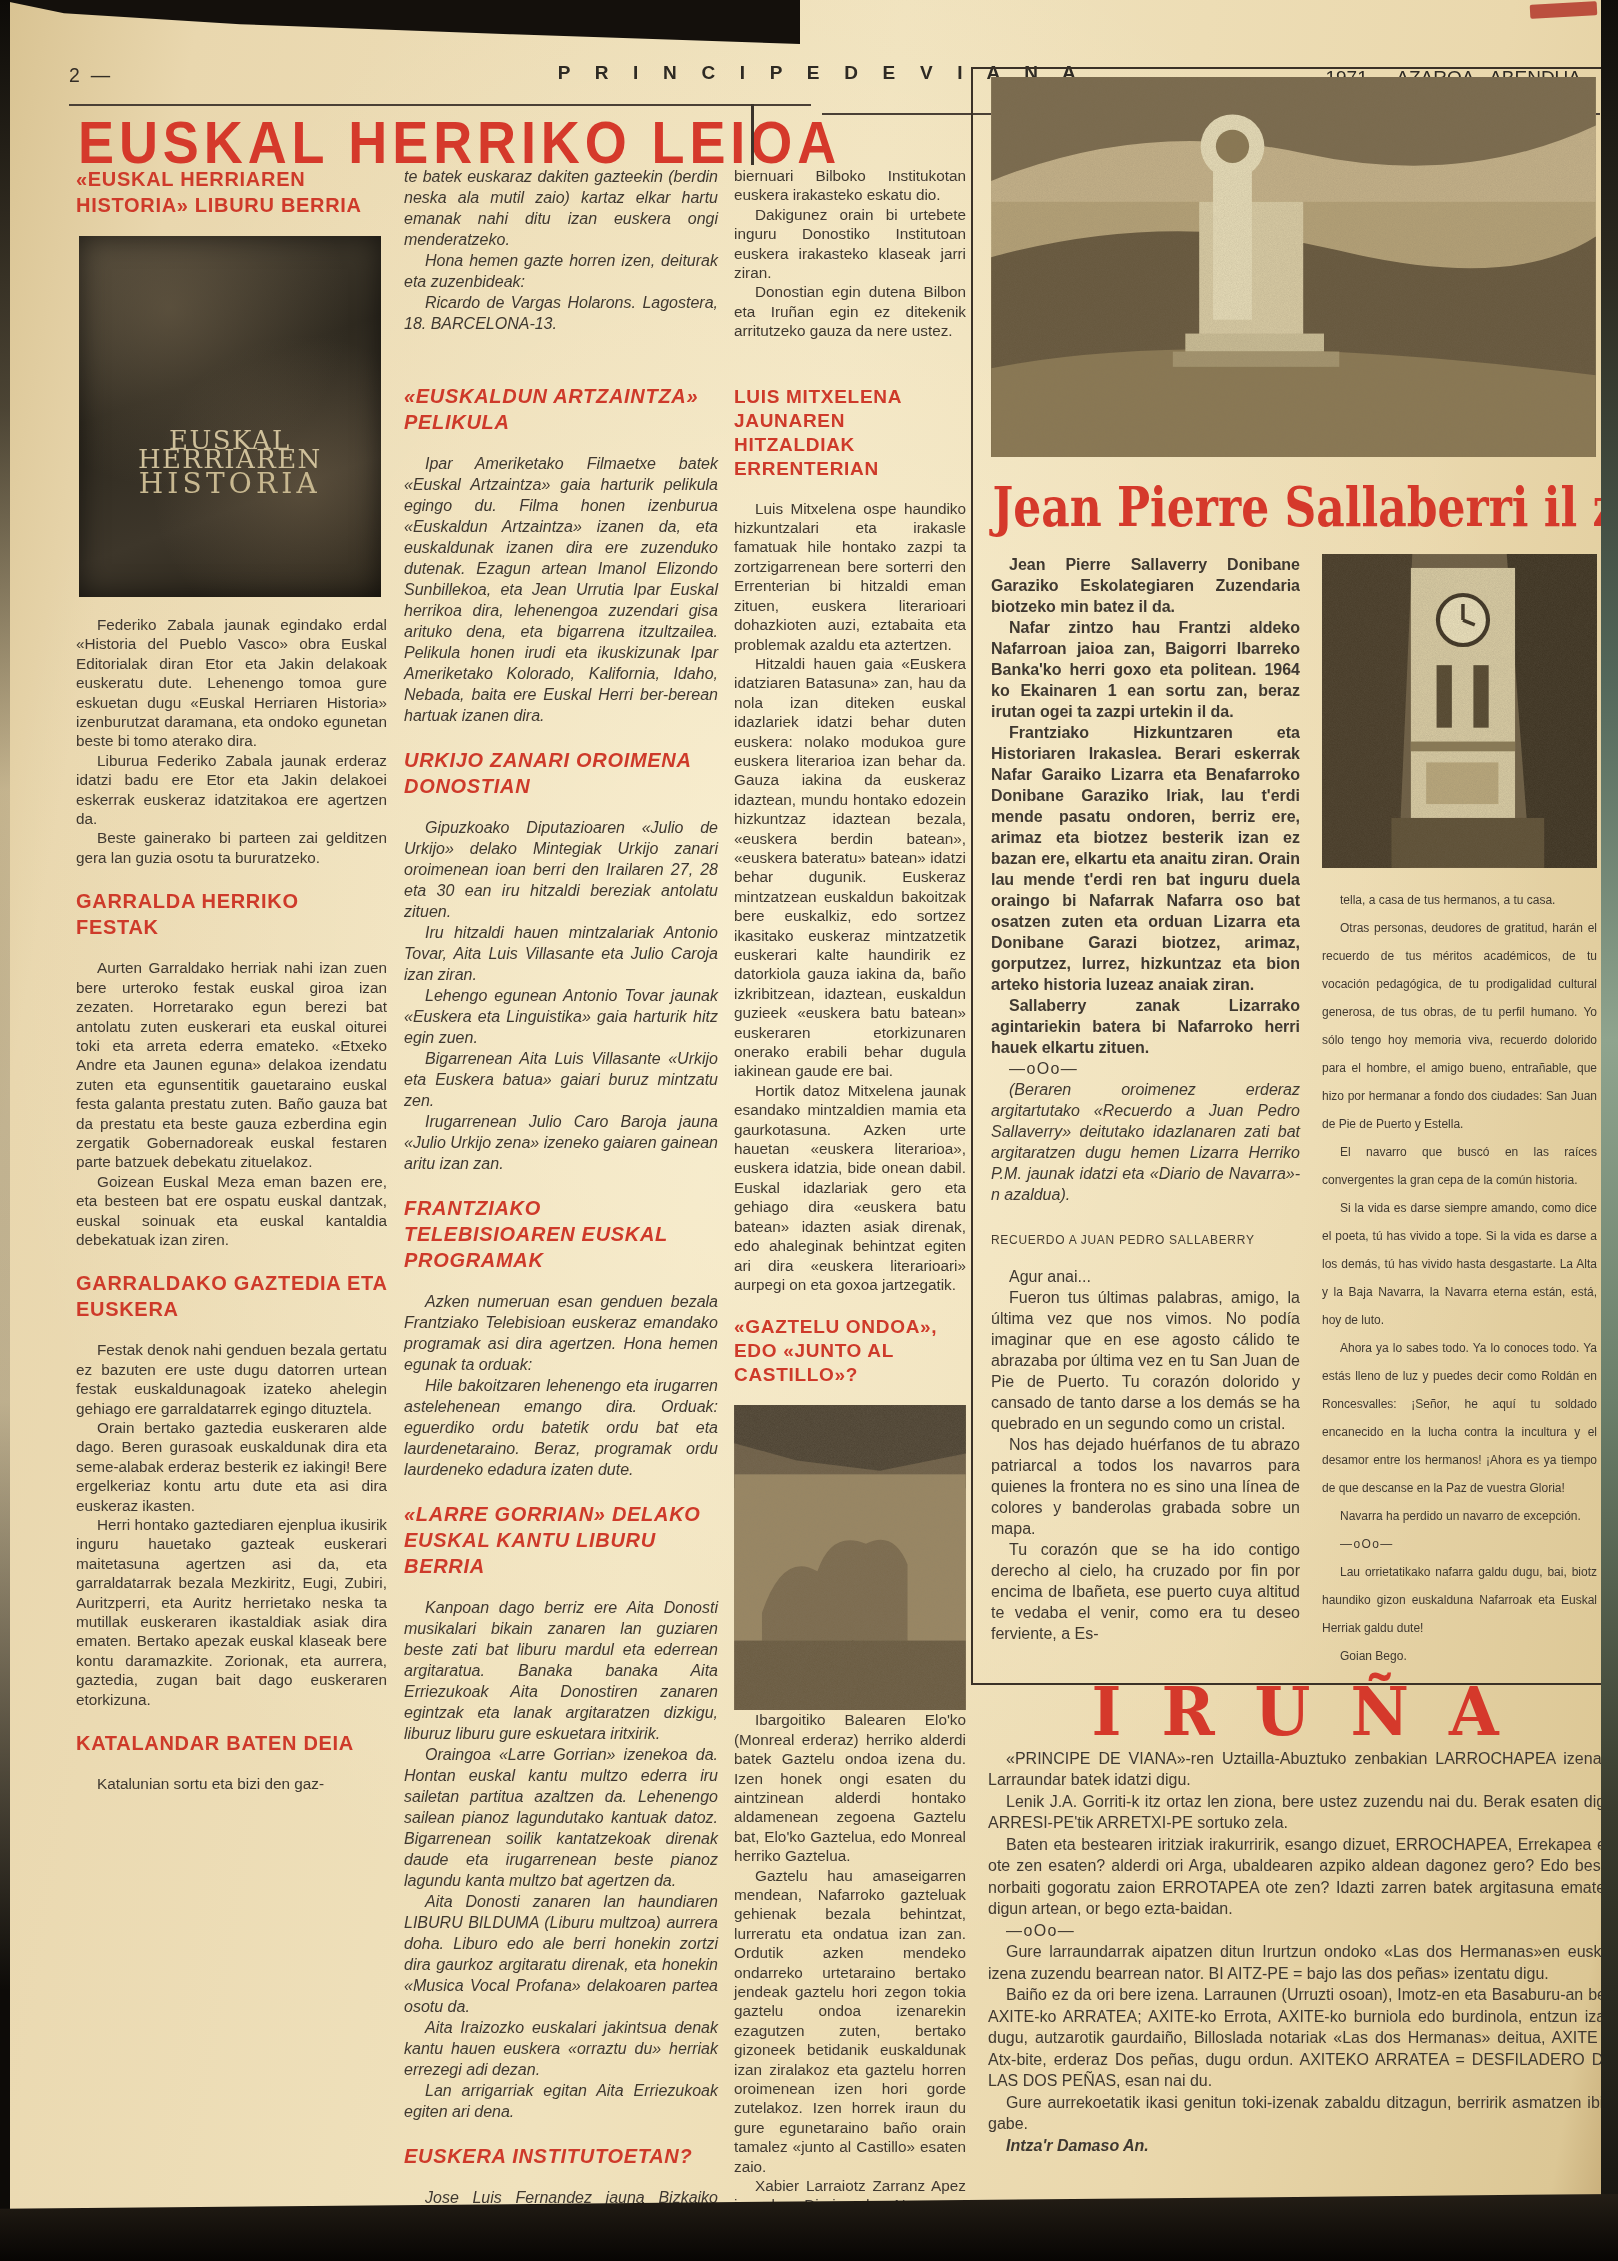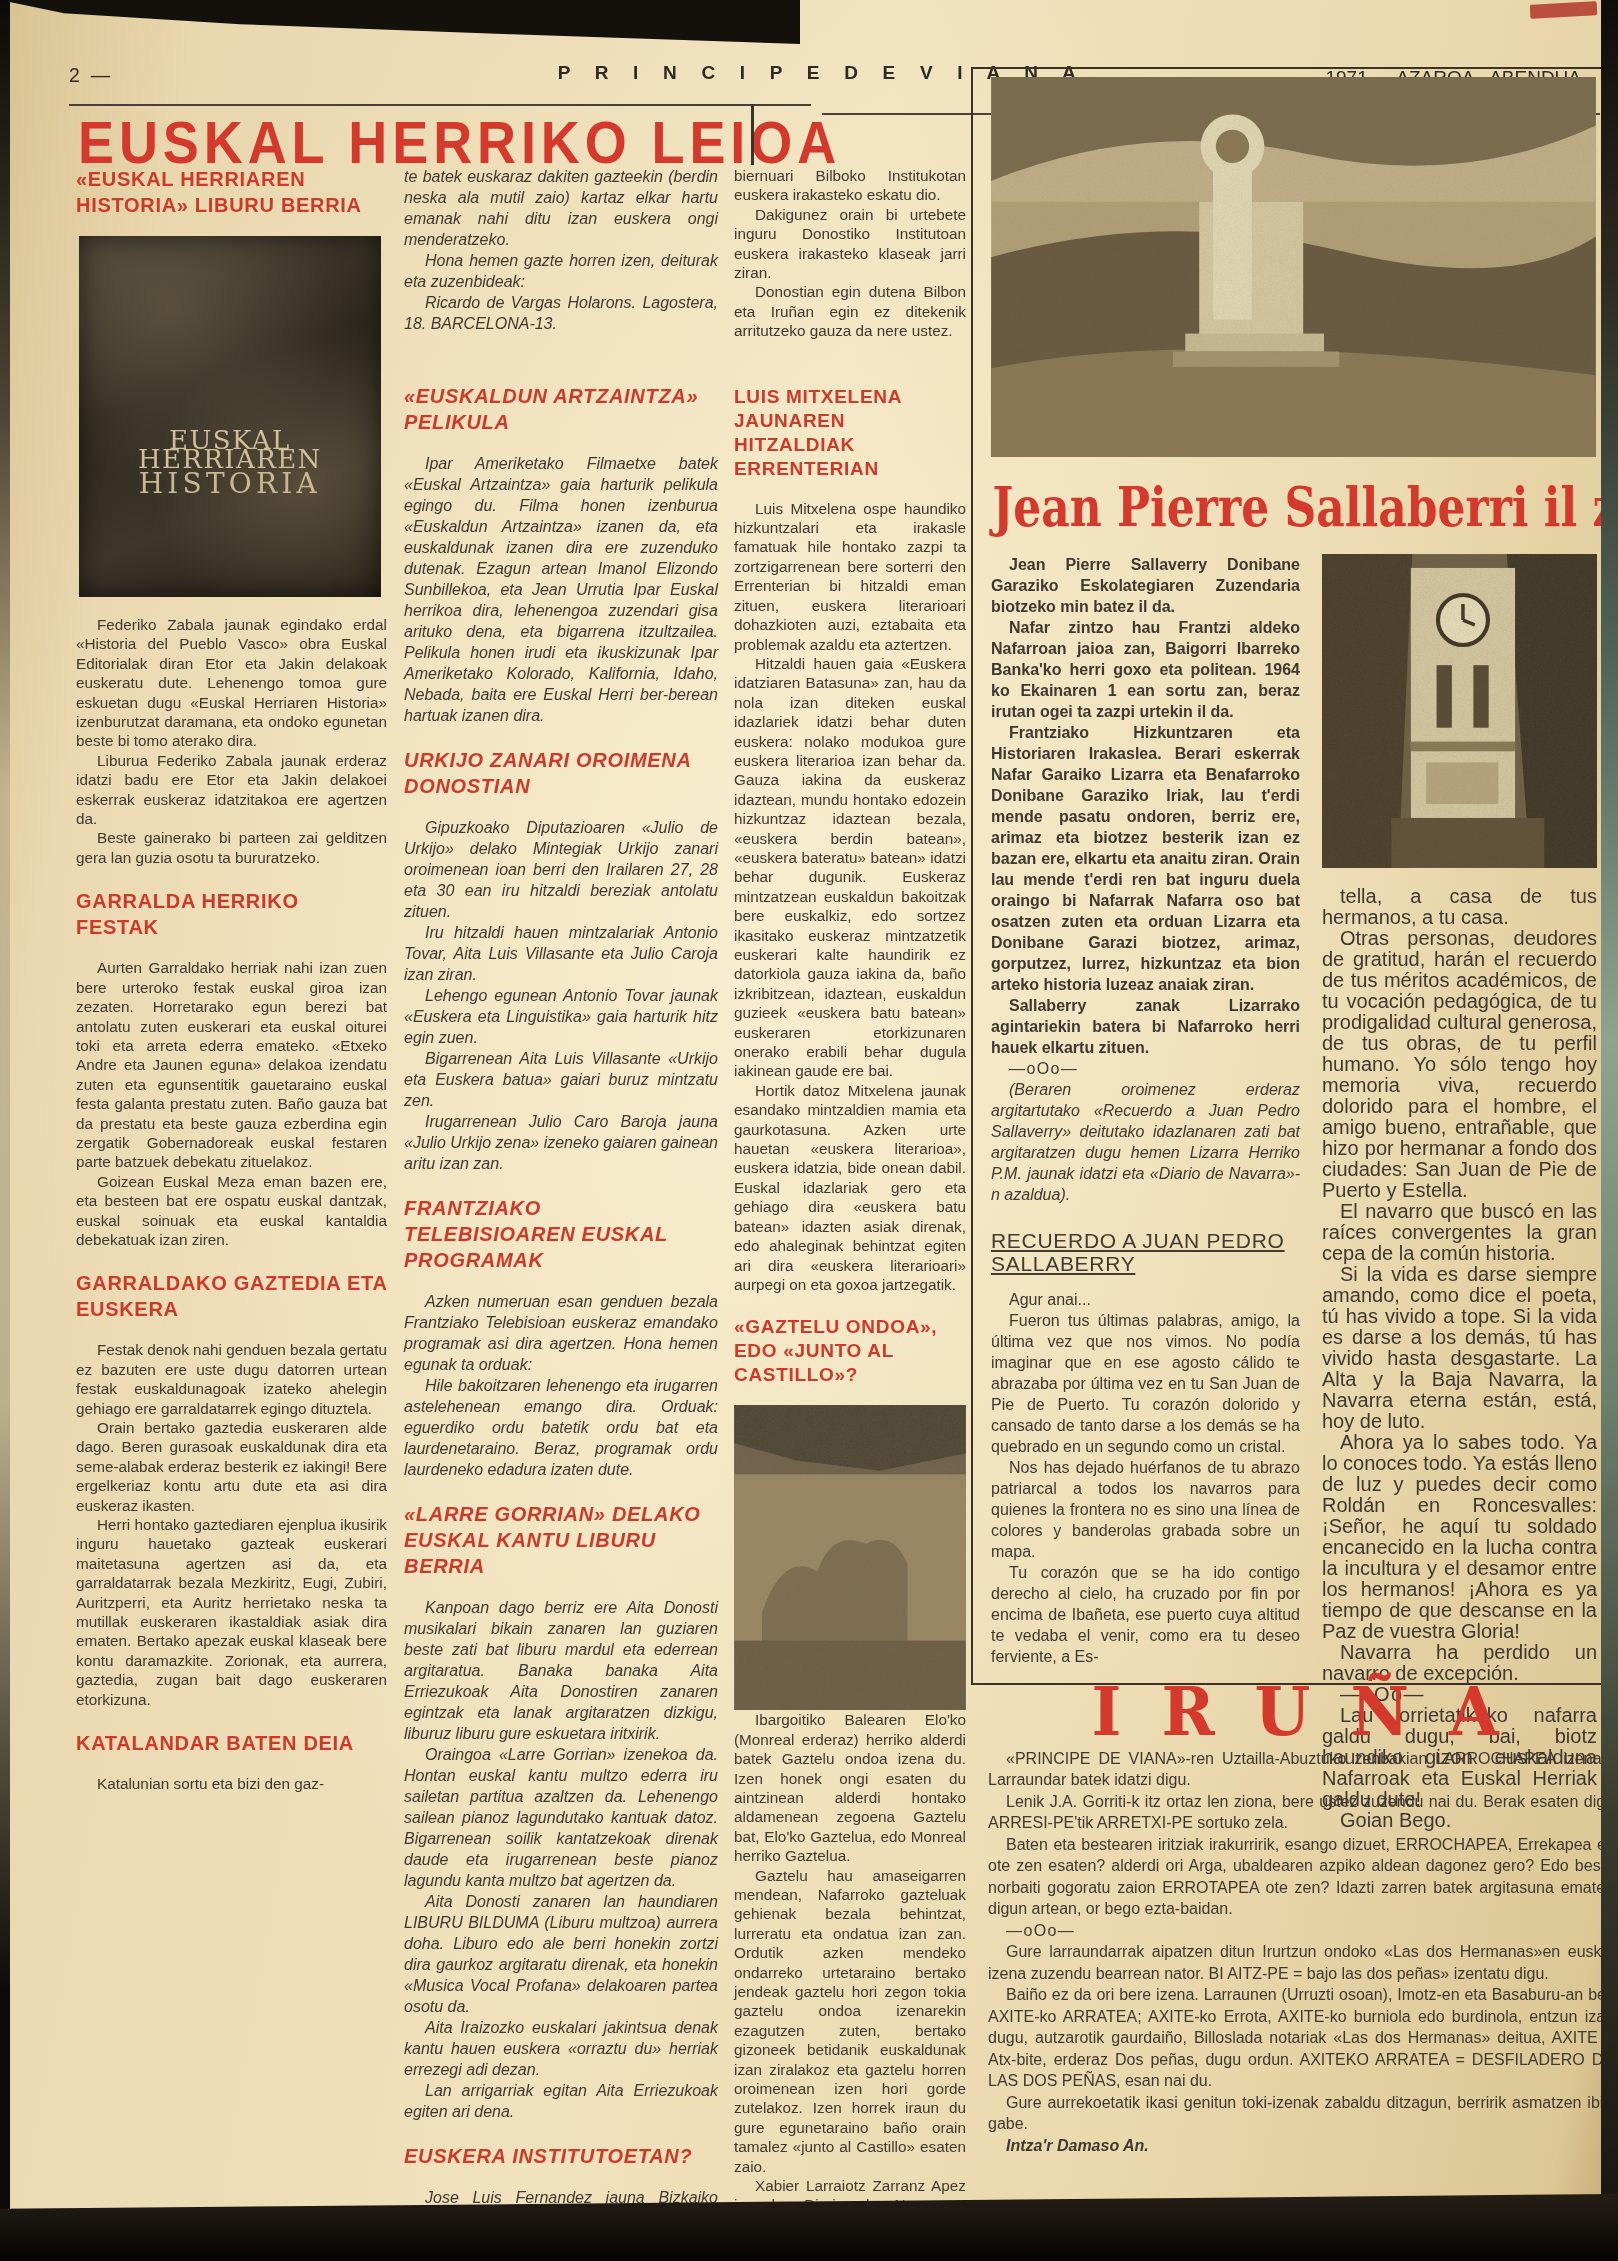--- a/index.html
+++ b/index.html
@@ -57,26 +57,26 @@
   .book-cover .cover-line2{position:absolute;top:66%;width:100%;text-align:center;
     font-family:"DejaVu Serif",serif;font-size:28px;color:#c8b890;letter-spacing:4.2px;}
   
   .feature-box{position:absolute;left:971px;top:67px;width:633px;height:1618px;
     border-left:2.8px solid #3a3127;border-top:2.1px solid #3a3127;border-bottom:2.8px solid #3a3127;
     box-sizing:border-box;padding:8.3px 7px 0 18px;}
   .feature-headline{font-family:"DejaVu Serif",serif;font-weight:bold;color:#d5392b;
     font-size:44px;white-space:nowrap;margin:18px 0 7px 1.4px;transform:scaleY(1.25);transform-origin:top left;}
   .feature-cols{display:flex;gap:22px;margin-top:28px;}
   .fcol-left{width:312px;font-size:16px;line-height:21px;}
-  .fcol-right{width:275px;font-size:20px;line-height:21px;}
+  .fcol-right{width:275px;font-size:12px;line-height:28px;}
   .fcol-left p.para,.fcol-right p.para{text-indent:18px;}
   .divider{ text-align:center;margin:9.7px 0;text-indent:0;letter-spacing:1.4px;}
   .note-italic{font-style:italic;}
-  .sub-heading{font-size:21px;letter-spacing:0.7px;margin:23.6px 0 14px;font-weight:normal;
-    color:#433b31;text-indent:0;line-height:23px;text-decoration:underline;}
+  .sub-heading{font-size:12px;letter-spacing:0.7px;margin:23.6px 0 14px;font-weight:normal;
+    color:#433b31;text-indent:0;line-height:23px;}
   .it{}
   
   .iruna{position:absolute;left:988px;top:1701px;width:626px;font-size:16px;line-height:21.5px;}
   .iruna-title{font-family:"DejaVu Serif",serif;font-weight:bold;color:#d5392b;font-size:64px;
     letter-spacing:40px;text-align:center;margin:0 0 25px 28px;transform:scaleY(1.05);}
   .iruna p.para{text-indent:18px;}
   .iruna .sig{font-style:italic;padding-right:55px;}
 </style>
 </head>
 <body>

